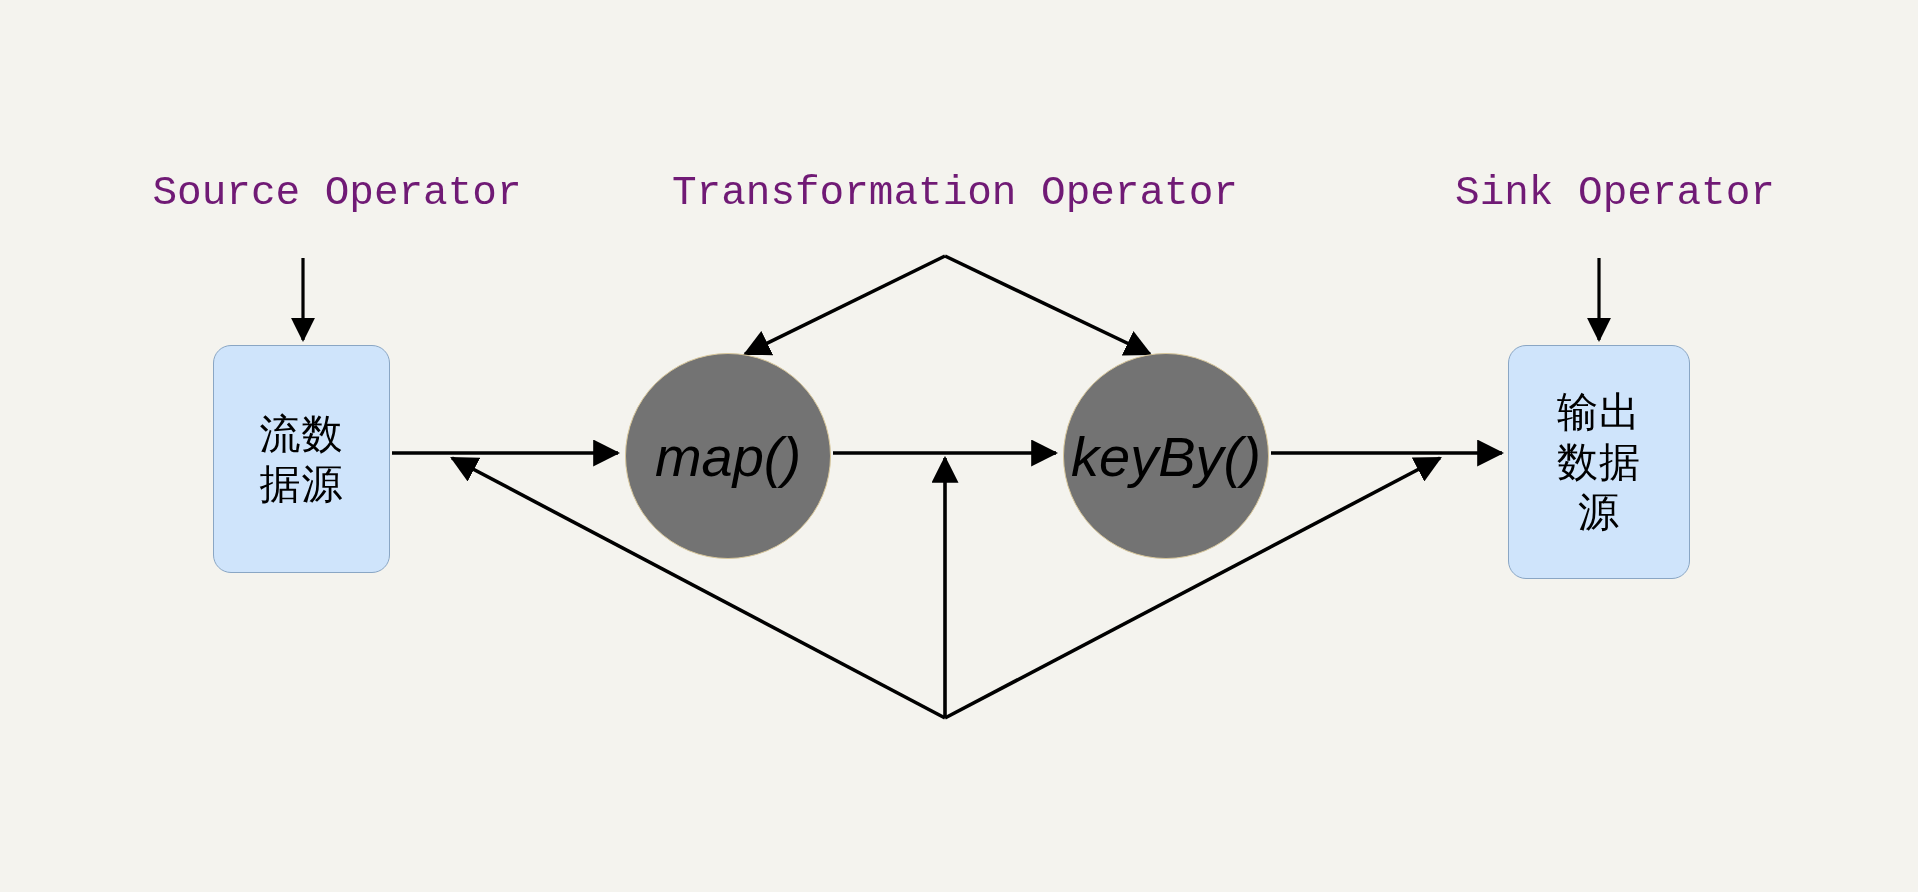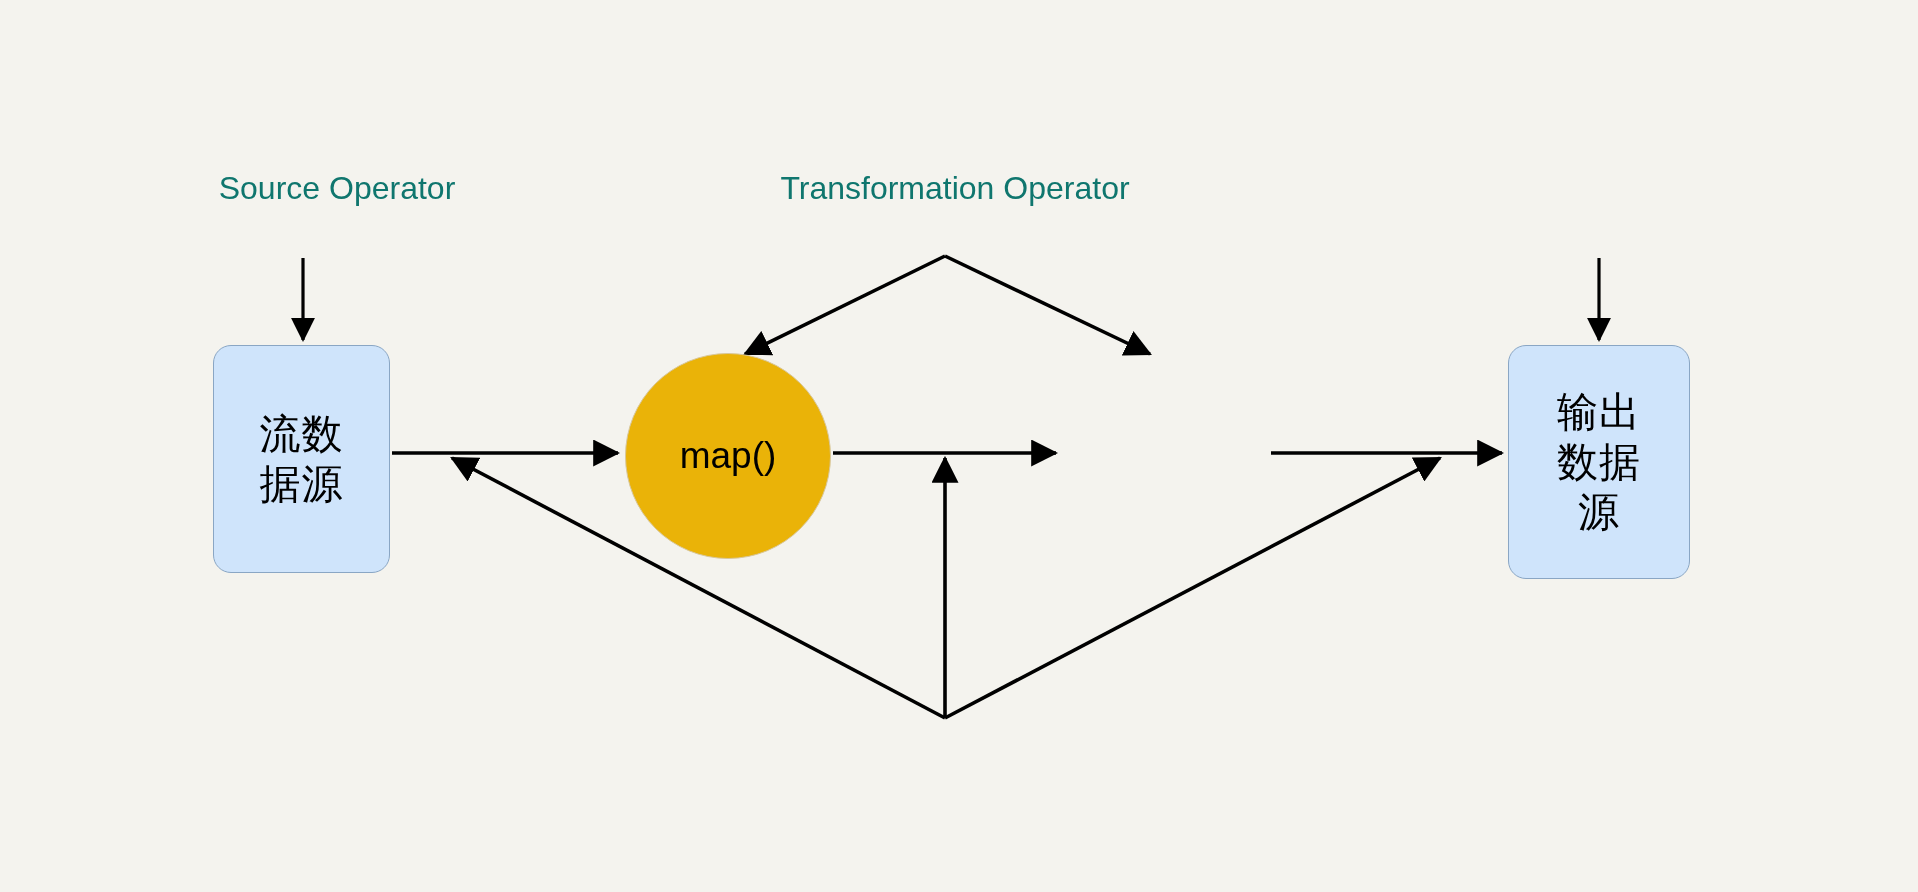--- a/index.html
+++ b/index.html
@@ -38,46 +38,48 @@
     justify-content: center;
     text-align: center;
     color: #000;
     font-size: 41px;
     line-height: 1.22;
     letter-spacing: 1px;
     white-space: pre-line;
   }
   .node-circle {
     position: absolute;
-    background: #eab308;
+    background: #737373;
     border: 1.5px solid #d8c79b;
     border-radius: 50%;
     box-sizing: border-box;
     display: flex;
     align-items: center;
     justify-content: center;
     text-align: center;
     color: #000;
-    font-size: 37px;
+    font-size: 56px;
+    font-style: italic;
   }
   .caption {
     position: absolute;
-    color: #0f766e;
-    font-size: 32px;
+    color: #701a75;
+    font-size: 41px;
     white-space: nowrap;
     text-align: center;
+    font-family: Liberation Mono, monospace;
   }
   
   #node-source      { left: 213px;  top: 345px;  width: 177px; height: 228px; }
   #node-sink        { left: 1508px; top: 345px;  width: 182px; height: 234px; }
   #node-map         { left: 625px;  top: 353px;  width: 206px; height: 206px; }
   #node-keyby       { left: 1063px; top: 353px;  width: 206px; height: 206px; }
   
   #caption-source   { left: 147px;  top: 170px;  width: 380px; }
-  #caption-transform{ left: 700px;  top: 170px;  width: 510px; text-align: center; }
+  #caption-transform{ left: 672px;  top: 170px;  width: 510px; text-align: center; }
   #caption-sink     { left: 1455px; top: 170px;  width: 320px; }
   #caption-stream   { left: 795px;  top: 735px;  width: 300px; }
 </style>
 </head>
 <body>
 
 <div id="canvas">
 
   <svg id="edges" viewBox="0 0 1918 892" width="1918" height="892" xmlns="http://www.w3.org/2000/svg">
     <defs>
@@ -104,25 +106,27 @@
 
     <line x1="945" y1="718" x2="945" y2="458" stroke="#000" stroke-width="3.6" marker-end="url(#arrow)"></line>
 
     <line x1="945" y1="718" x2="1440" y2="458" stroke="#000" stroke-width="3.6" marker-end="url(#arrow)"></line>
   </svg>
 
   <div class="caption" id="caption-source">Source Operator</div>
 
   <div class="caption" id="caption-transform">Transformation Operator</div>
 
+  <div class="caption" id="caption-sink">Sink Operator</div>
 
 
   <div class="node-box" id="node-source">流数
 据源</div>
 
   <div class="node-circle" id="node-map">map()</div>
 
+  <div class="node-circle" id="node-keyby">keyBy()</div>
 
   <div class="node-box" id="node-sink">输出
 数据
 源</div>
 
 </div>
 
 </body></html>

